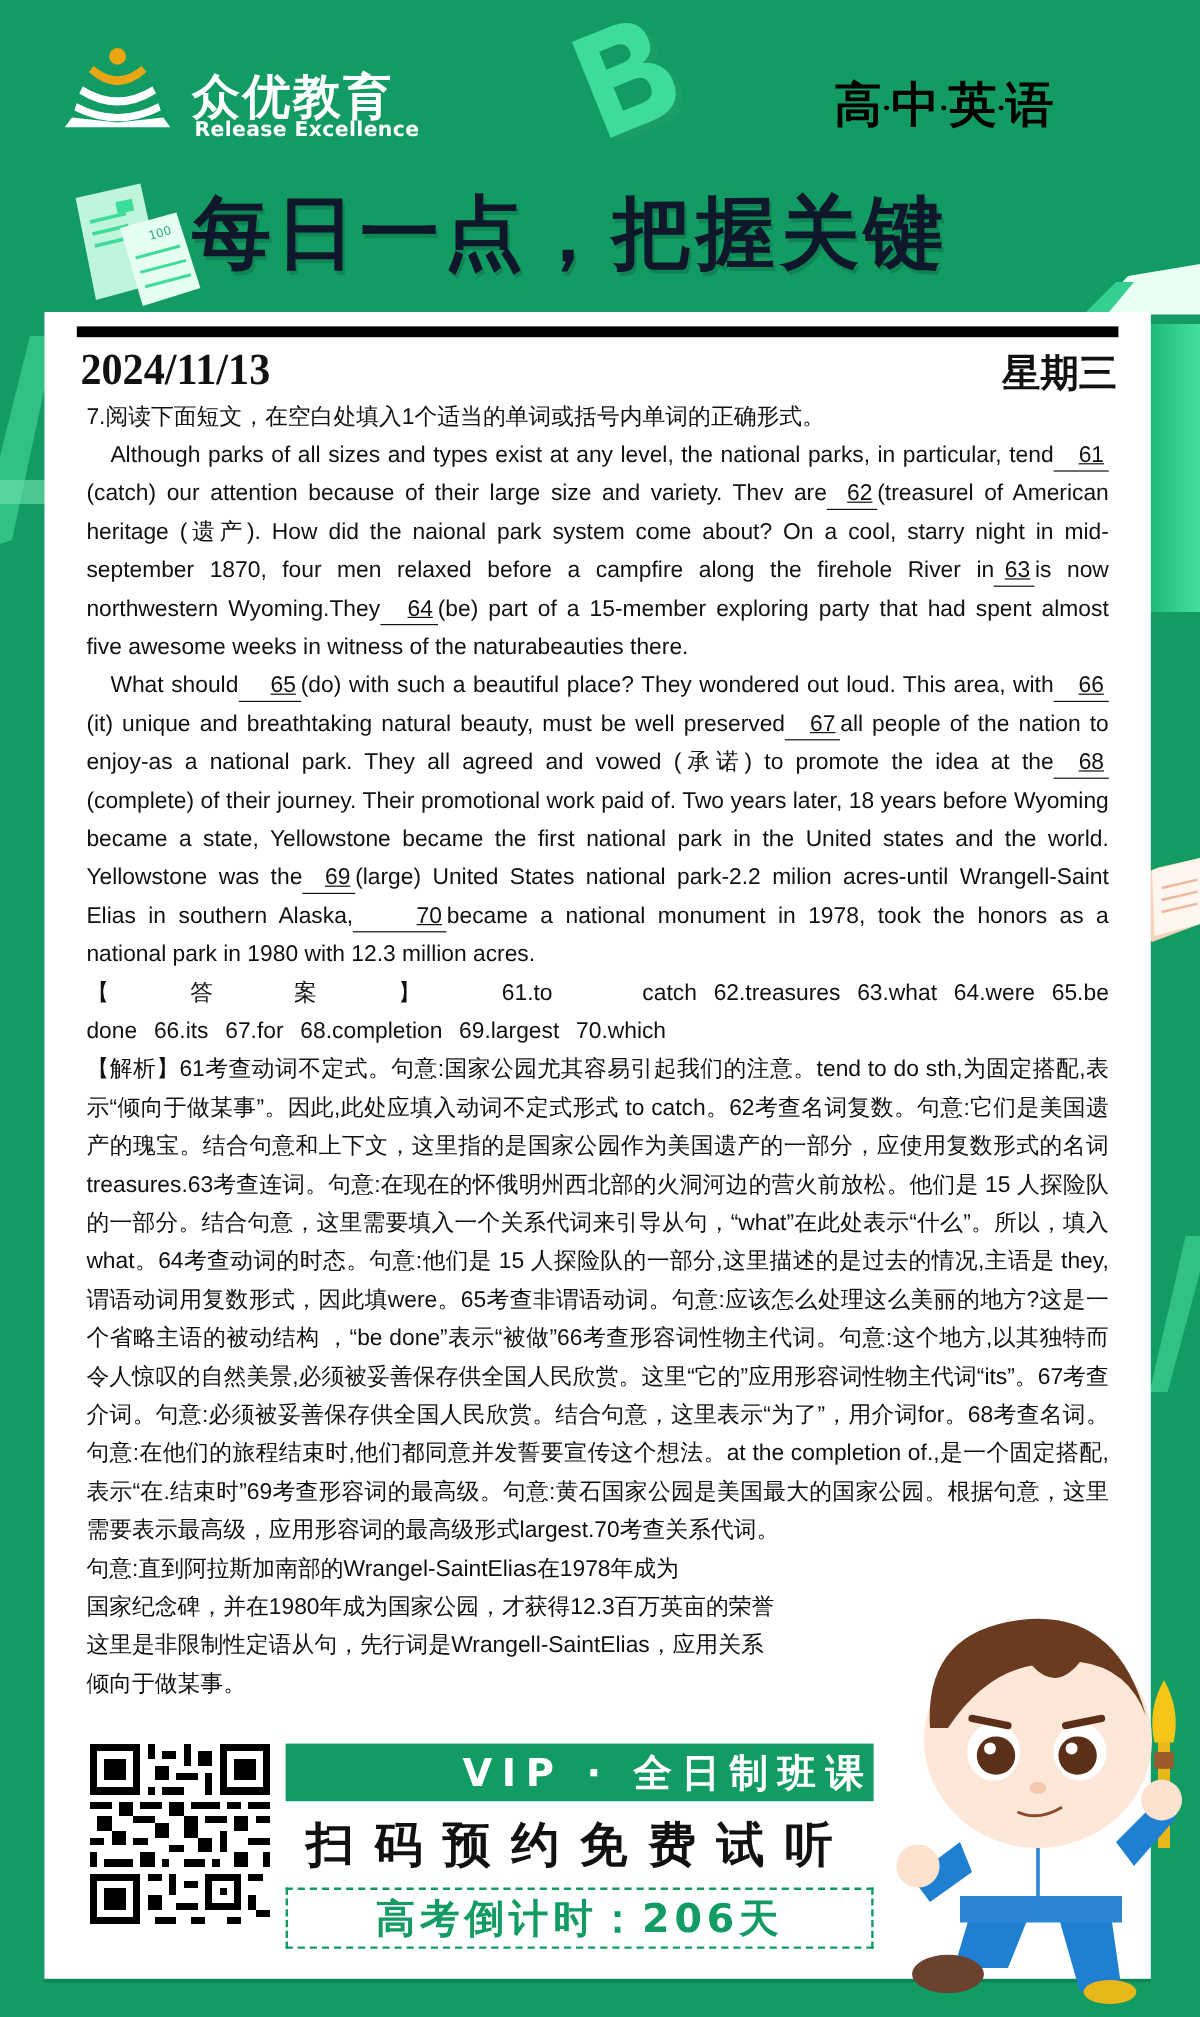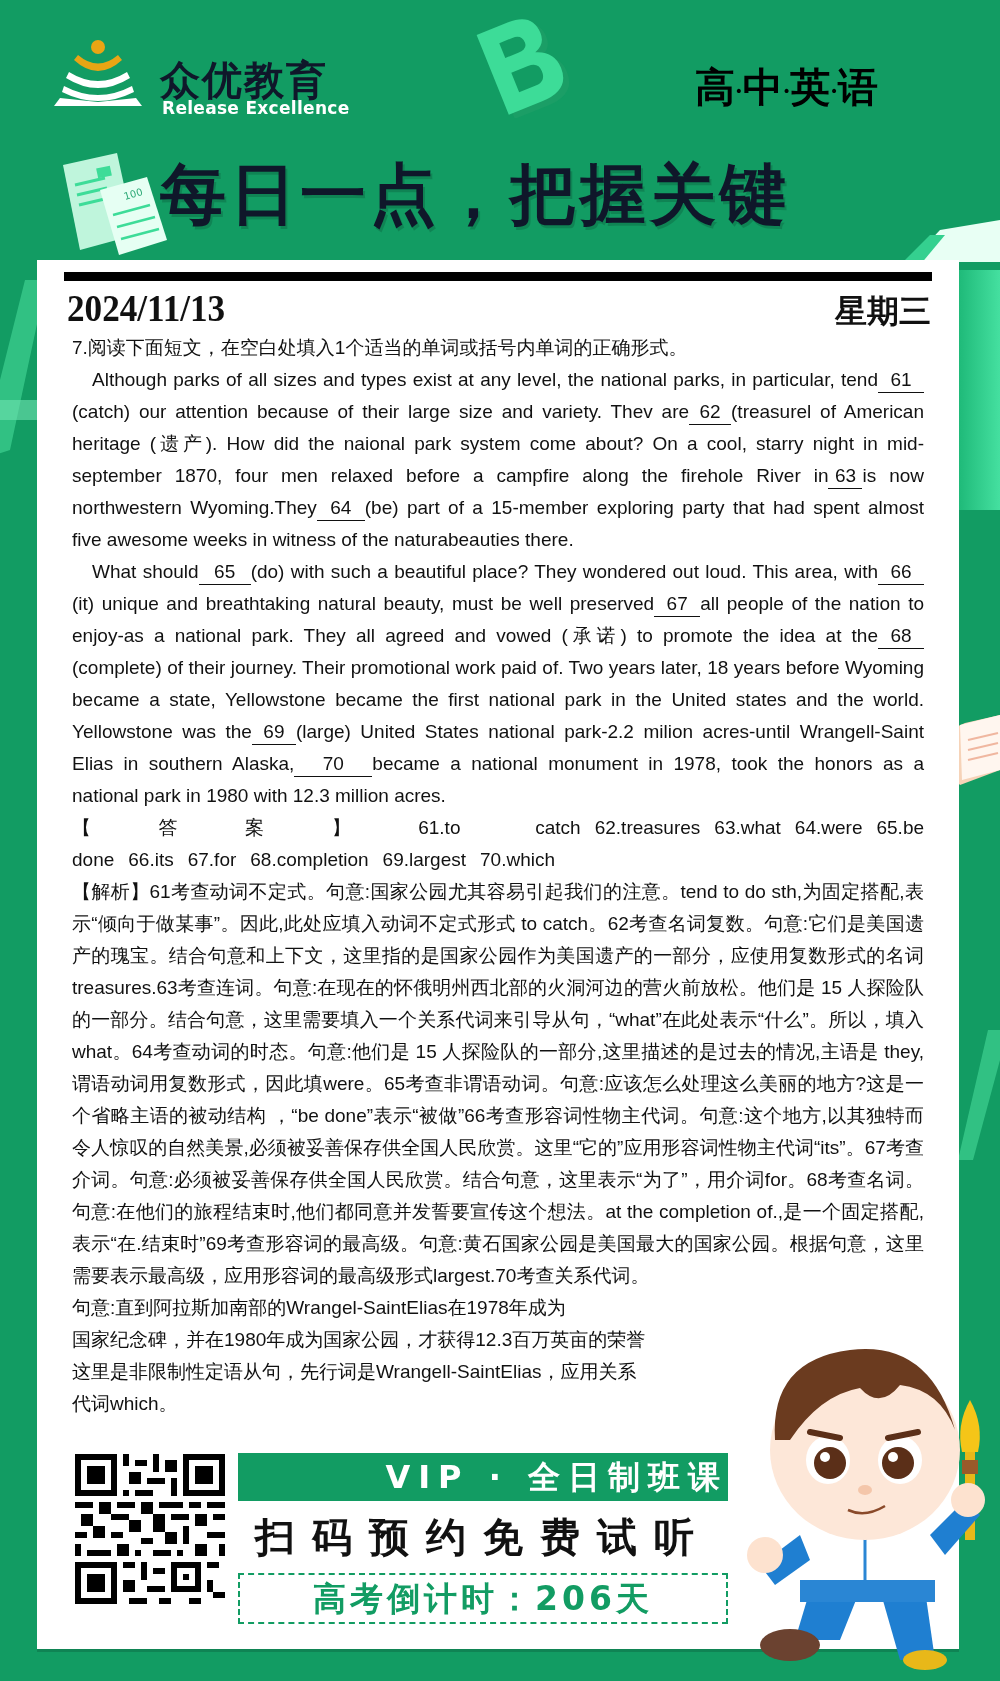--- a/index.html
+++ b/index.html
@@ -7,21 +7,21 @@
   body {
     background: #129c63;
     font-family: "Liberation Sans", "DejaVu Sans", sans-serif;
     position: relative;
     color: #111;
   }
   .bg-deco { position: absolute; }
   
   .logo-block { position: absolute; left: 52px; top: 38px; width: 300px; height: 80px; }
   .logo-mark { position: absolute; left: 0; top: 0; width: 92px; height: 72px; }
-  .logo-cn { position: absolute; left: 108px; top: 15px; font-size: 40px; font-weight: bold; color: #0f172a; letter-spacing: 2px; font-family: "DejaVu Sans", sans-serif; }
+  .logo-cn { position: absolute; left: 108px; top: 15px; font-size: 40px; font-weight: bold; color: #ffffff; letter-spacing: 2px; font-family: "DejaVu Sans", sans-serif; }
   .logo-en { position: absolute; left: 110px; top: 60px; font-size: 17px; font-weight: bold; color: #ffffff; font-family: "DejaVu Sans", sans-serif; letter-spacing: 0.3px; }
   .b-logo { position: absolute; left: 462px; top: 8px; width: 110px; height: 110px; }
   .subject { position: absolute; left: 695px; top: 60px; font-size: 40px; font-weight: bold; color: #000000; font-family: "DejaVu Serif", serif; letter-spacing: 0px; }
   .subject .dot { font-size: 22px; vertical-align: middle; }
   
   .slogan { position: absolute; left: 160px; top: 150px; font-size: 66px; font-weight: bold; color: #0f172a; letter-spacing: 4px; font-family: "DejaVu Sans", sans-serif; text-shadow: 2px 3px 0 rgba(0,0,0,0.15); }
   .papers { position: absolute; left: 55px; top: 145px; width: 115px; height: 110px; }
   
   .card {
     position: absolute; left: 37px; top: 260px; width: 922px; height: 1389px;
@@ -30,21 +30,21 @@
   .top-bar { position: absolute; left: 27px; top: 12px; width: 868px; height: 9px; background: #000; }
   .date { position: absolute; left: 30px; top: 27px; font-family: "Liberation Serif", serif; font-weight: bold; font-size: 37px; transform: scaleX(0.95); transform-origin: left; }
   .weekday { position: absolute; right: 28px; top: 30px; font-family: "DejaVu Serif", serif; font-weight: bold; font-size: 32px; }
   .content {
     position: absolute; left: 35px; top: 72px; width: 852px;
     font-size: 19px; line-height: 32px; color: #111;
     font-family: "Liberation Sans", sans-serif;
   }
   .content p { text-align: justify; }
   .content .indent { text-indent: 20px; }
-  .blank { display: inline-block; border-bottom: 1.5px solid #111; line-height: 24px; text-align: center; padding: 0 4px; text-indent: 0; }
+  .blank { display: inline-block; border-bottom: 1.5px solid #111; line-height: 24px; text-align: right; padding: 0 4px; text-indent: 0; text-decoration: underline; }
   .answers { word-spacing: 2px; }
   .answers span { margin-right: 14px; }
   .analysis-tail { width: 690px; }
   
   .qr { position: absolute; left: 38px; top: 1192px; width: 150px; height: 153px; }
   .vip-banner { position: absolute; left: 201px; top: 1193px; width: 490px; height: 48px; background: #129c63; color: #fff; font-size: 32px; font-weight: bold; text-align: right; line-height: 48px; letter-spacing: 8px; font-family: "DejaVu Sans", sans-serif; }
   .scan-text { position: absolute; left: 201px; top: 1250px; width: 490px; text-align: center; font-size: 40px; font-weight: bold; letter-spacing: 17px; color: #111; font-family: "DejaVu Sans", sans-serif; }
   .countdown { position: absolute; left: 201px; top: 1298px; width: 490px; height: 51px; border: 2px dashed #129c63; color: #129c63; font-size: 33px; font-weight: bold; text-align: center; line-height: 47px; letter-spacing: 4px; font-family: "DejaVu Sans", sans-serif; margin-top: 15px; }
   .mascot { position: absolute; left: 740px; top: 1340px; width: 250px; height: 330px; }
 </style>
@@ -140,21 +140,21 @@
       <span style="margin-right:0">【答案】</span><span>61.to catch</span><span>62.treasures</span><span>63.what</span><span>64.were</span><span>65.be done</span><span>66.its</span><span>67.for</span><span>68.completion</span><span>69.largest</span><span>70.which</span>
     </p>
 
     <p>
       <span>【解析】</span><span>61考查动词不定式。句意:国家公园尤其容易引起我们的注意。tend to do sth,为固定搭配,表示“倾向于做某事”。因此,此处应填入动词不定式形式 to catch。62考查名词复数。句意:它们是美国遗产的瑰宝。结合句意和上下文，这里指的是国家公园作为美国遗产的一部分，应使用复数形式的名词treasures.63考查连词。句意:在现在的怀俄明州西北部的火洞河边的营火前放松。他们是 15 人探险队的一部分。结合句意，这里需要填入一个关系代词来引导从句，“what”在此处表示“什么”。所以，填入 what。64考查动词的时态。句意:他们是 15 人探险队的一部分,这里描述的是过去的情况,主语是 they,谓语动词用复数形式，因此填were。65考查非谓语动词。句意:应该怎么处理这么美丽的地方?这是一个省略主语的被动结构 ，“be done”表示“被做”66考查形容词性物主代词。句意:这个地方,以其独特而令人惊叹的自然美景,必须被妥善保存供全国人民欣赏。这里“它的”应用形容词性物主代词“its”。67考查介词。句意:必须被妥善保存供全国人民欣赏。结合句意，这里表示“为了”，用介词for。68考查名词。句意:在他们的旅程结束时,他们都同意并发誓要宣传这个想法。at the completion of.,是一个固定搭配,表示“在.结束时”69考查形容词的最高级。句意:黄石国家公园是美国最大的国家公园。根据句意，这里需要表示最高级，应用形容词的最高级形式largest.70考查关系代词。</span>
     </p>
     <div class="analysis-tail">
       <div>句意:直到阿拉斯加南部的Wrangel-SaintElias在1978年成为</div>
       <div>国家纪念碑，并在1980年成为国家公园，才获得12.3百万英亩的荣誉</div>
       <div>这里是非限制性定语从句，先行词是Wrangell-SaintElias，应用关系</div>
-      <div>代词which。</div>
+      <div>倾向于做某事。</div>
     </div>
   </div>
 
   <svg class="qr" viewBox="0 0 25 25" shape-rendering="crispEdges">
     <rect width="25" height="25" fill="#fff"></rect>
     <g fill="#000">
       <rect x="0" y="0" width="7" height="7"></rect>
         <rect x="1" y="1" width="5" height="5" fill="#fff"></rect>
         <rect x="2" y="2" width="3" height="3"></rect>
       <rect x="18" y="0" width="7" height="7"></rect>

